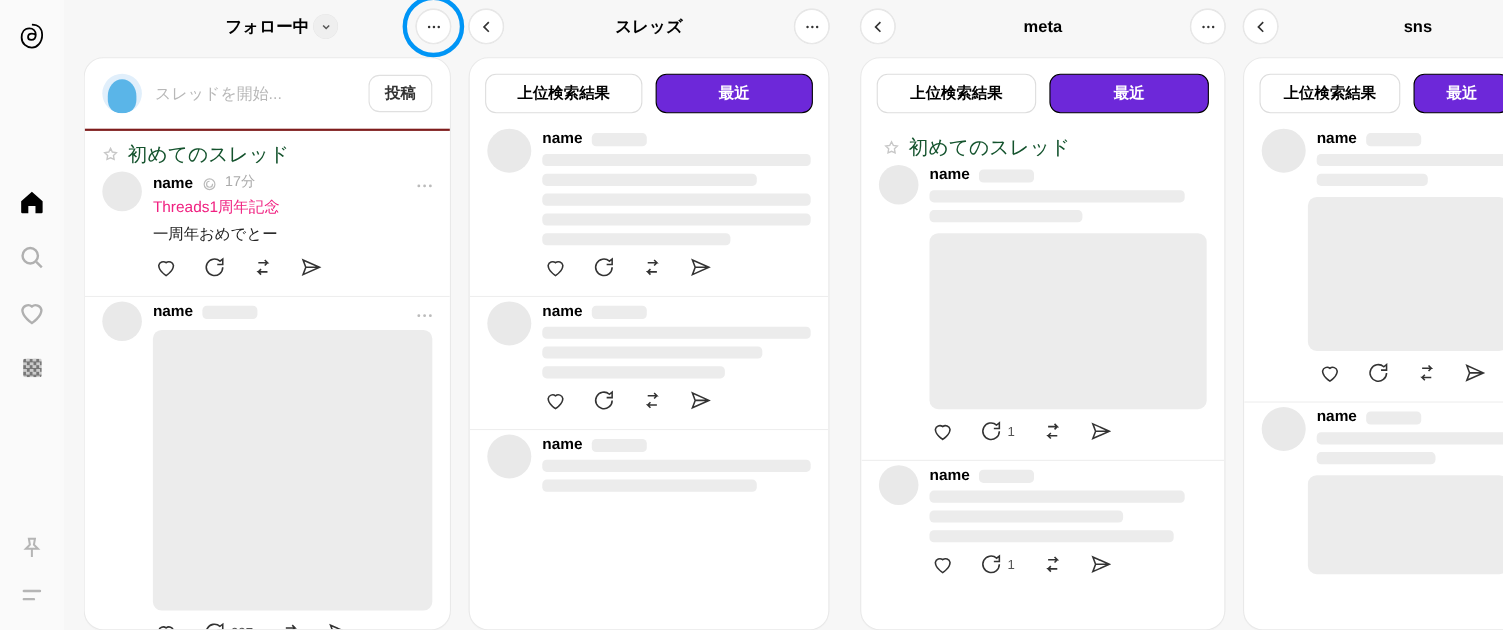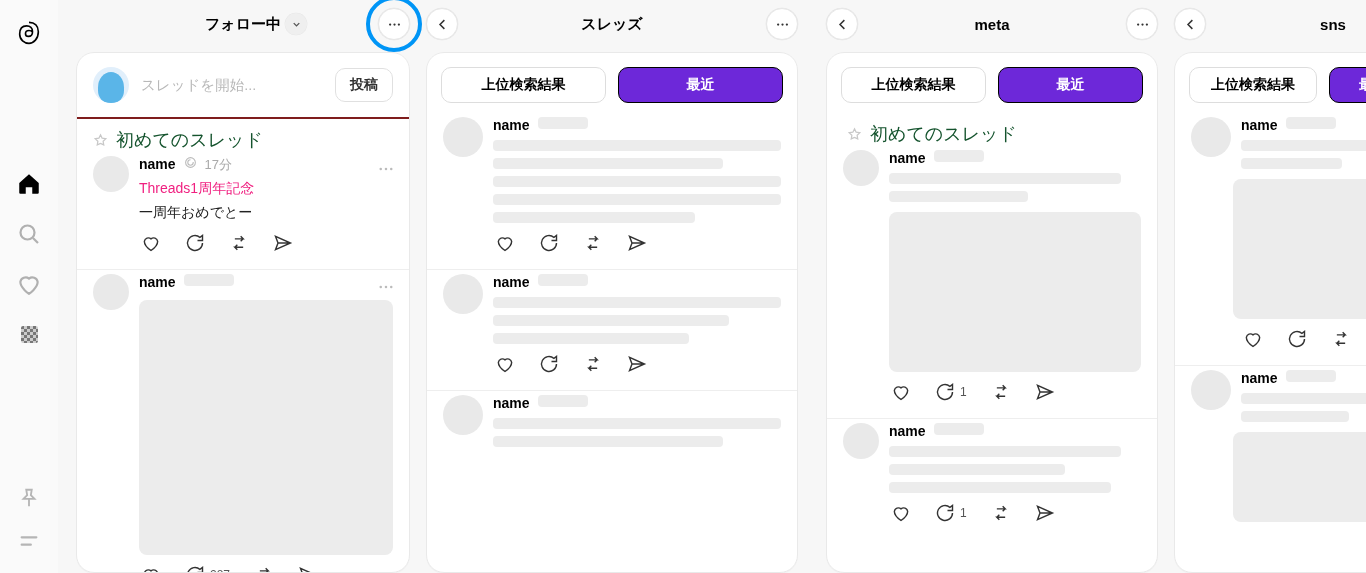--- a/index.html
+++ b/index.html
@@ -42,21 +42,21 @@
 .star-row { display:flex; align-items:center; gap:8px; padding:9px 16px 0 16px; color:#14532d; font-size:18px; }
 .star-row svg { flex-shrink:0; }
 
 
 .post { padding:4px 16px 14px 16px; border-bottom:1px solid #eee; position:relative; }
 .post.no-border { border-bottom:none; }
 .post .head { display:flex; align-items:flex-start; gap:10px; }
 .post .avatar { width:36px; height:36px; border-radius:50%; background:#e9e9e9; flex-shrink:0; }
 .post .avatar.lg { width:40px; height:40px; }
 .post .body { flex:1; min-width:0; }
-.post .name-line { display:flex; align-items:flex-start; gap:8px; font-size:14px; }
+.post .name-line { display:flex; align-items:flex-end; gap:8px; font-size:14px; }
 .post .name-line .uname { font-weight:600; }
 .post .name-line .badge { width:13px;height:13px; }
 .post .name-line .time { color:#aaa; font-size:13px;}
 .post .name-line .name-skel { width:50px;height:12px;background:#ececec;border-radius:4px; display:inline-block;}
 .post .more { position:absolute; right:14px; top:8px; color:#bbb; cursor:pointer; }
 
 .post .text-line { margin-top:4px; font-size:14px; line-height:1.45; }
 .post .text-line.link { color:#f02080; font-size:14px; }
 .post .text-line.normal { color:#222; }
 
@@ -67,21 +67,21 @@
 .actions .act { display:flex; align-items:center; gap:5px; cursor:pointer;}
 .actions .act svg { width:20px; height:20px; }
 .actions .cnt { font-size:12px; color:#555; }
 
 
 .tabs { display:flex; gap:12px; padding:14px 14px 10px 14px; }
 .tabs .tab { flex:1; height:36px; border:1px solid #ddd; border-radius:10px; display:flex; align-items:center; justify-content:center; font-size:14px; font-weight:600; cursor:pointer; background:#fff; }
 .tabs .tab.active { background:#6d28d9; color:#fff; border-color:#000;}
 
 
-.col2 { width:372px; }
+.col2 { width:328px; }
 .col3 { width:332px;margin-left:12px; }
 .col4 { width:258px; }
 
 .scroll { overflow:hidden; }
 
 </style>
 </head>
 <body>
 
 <div class="rail">

